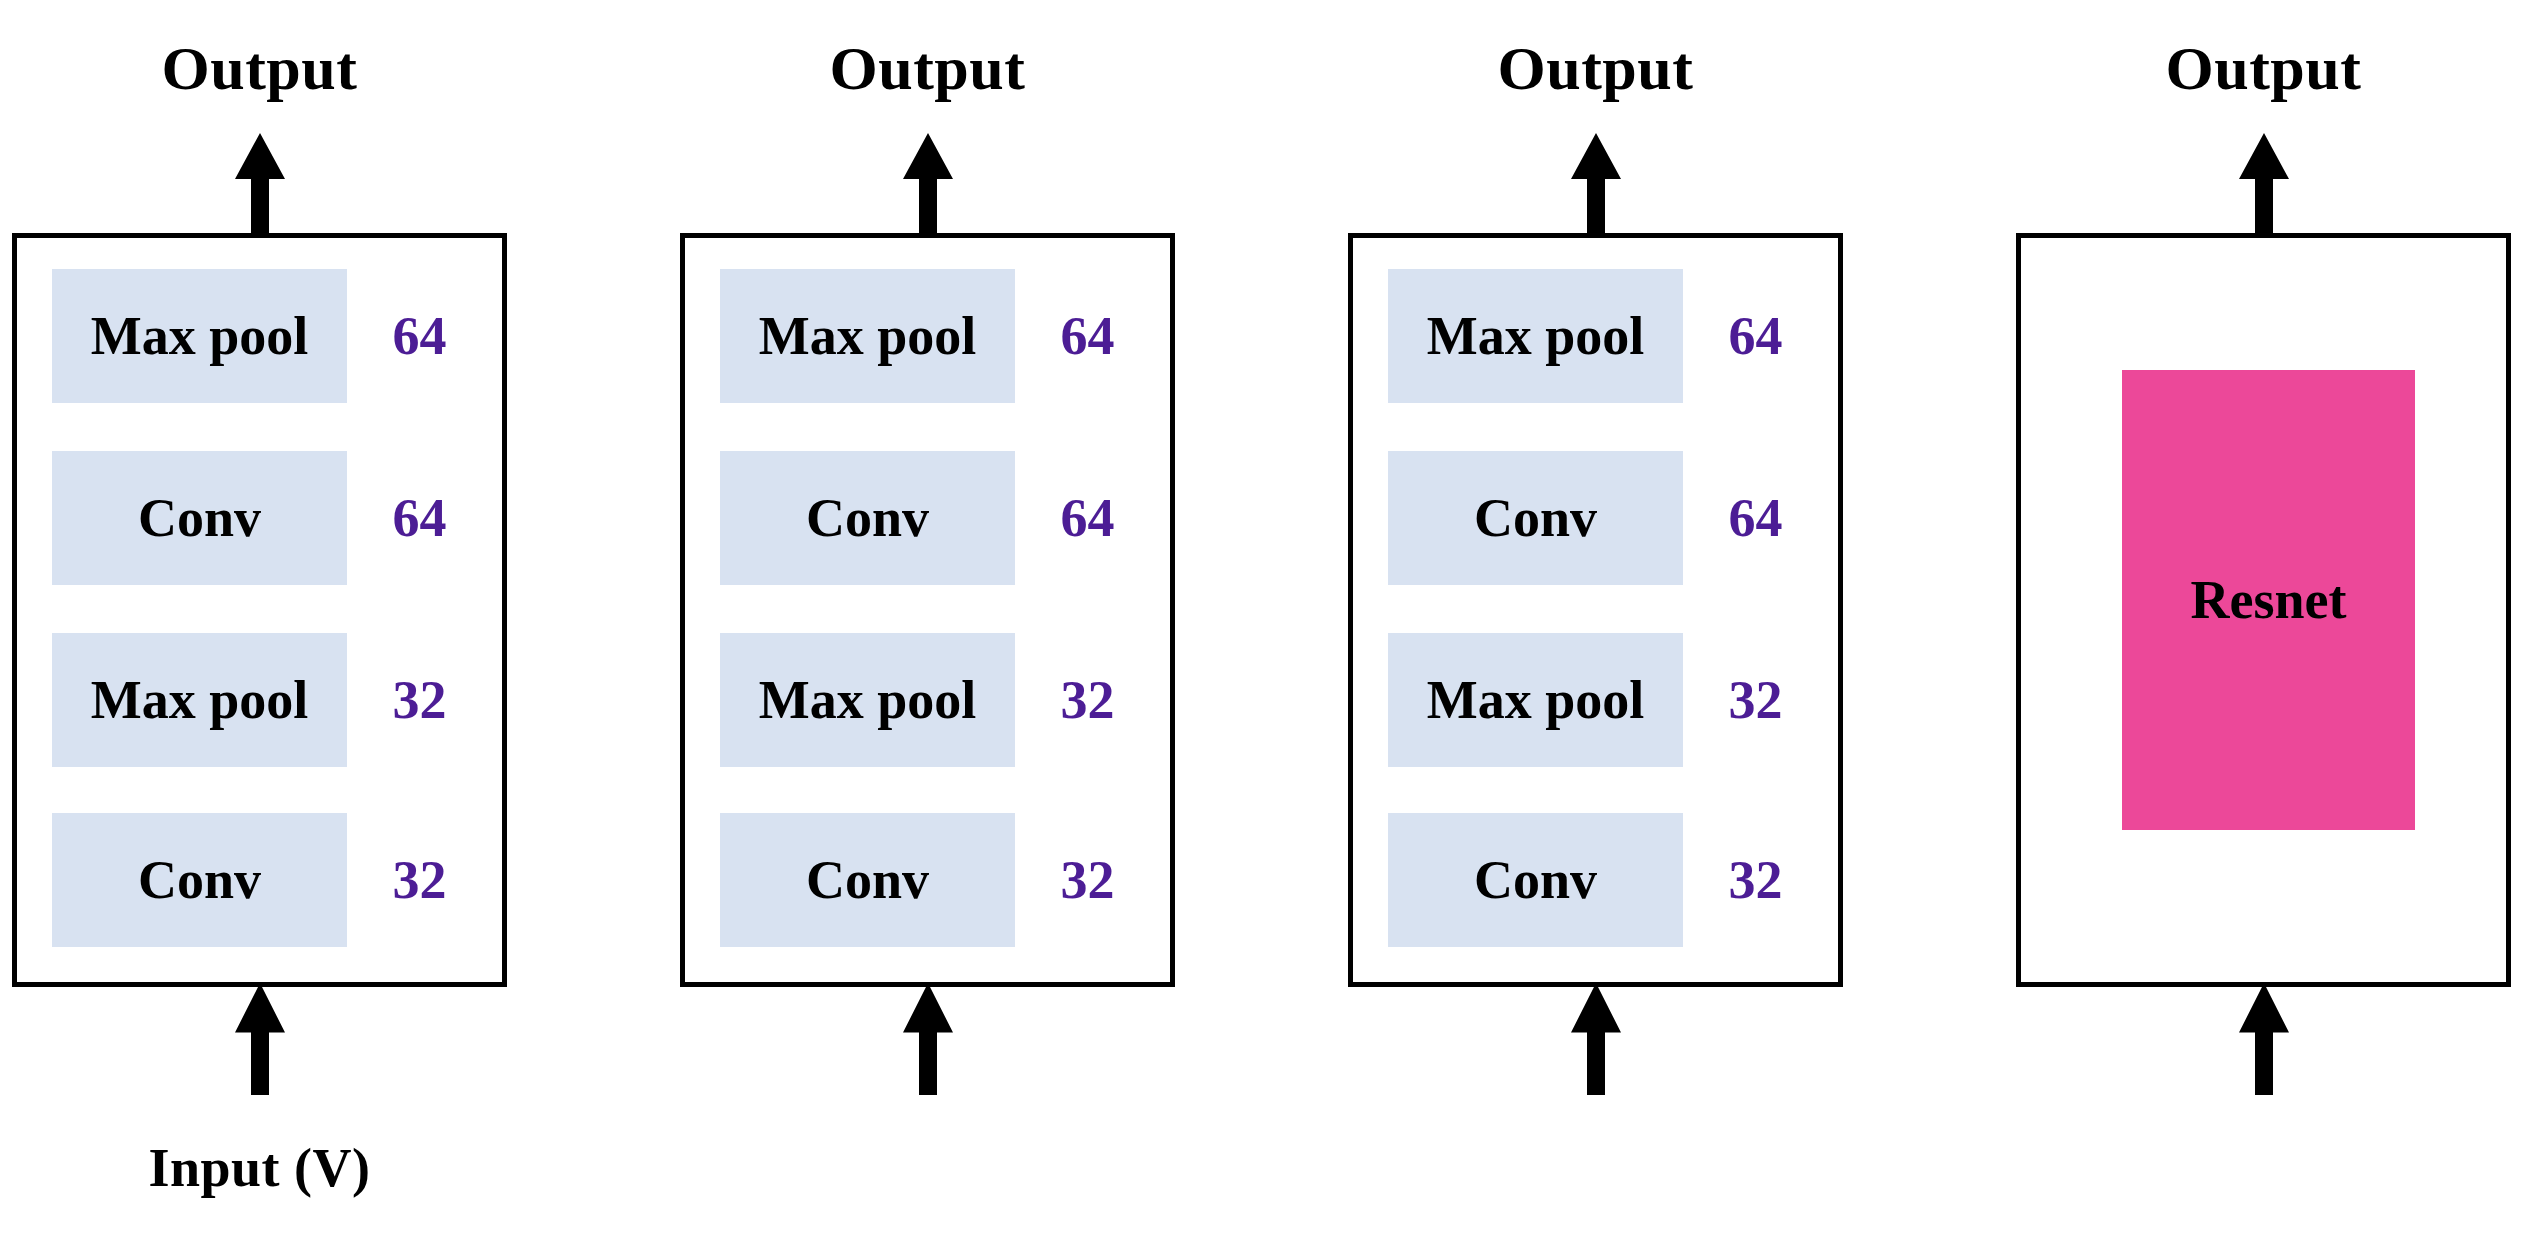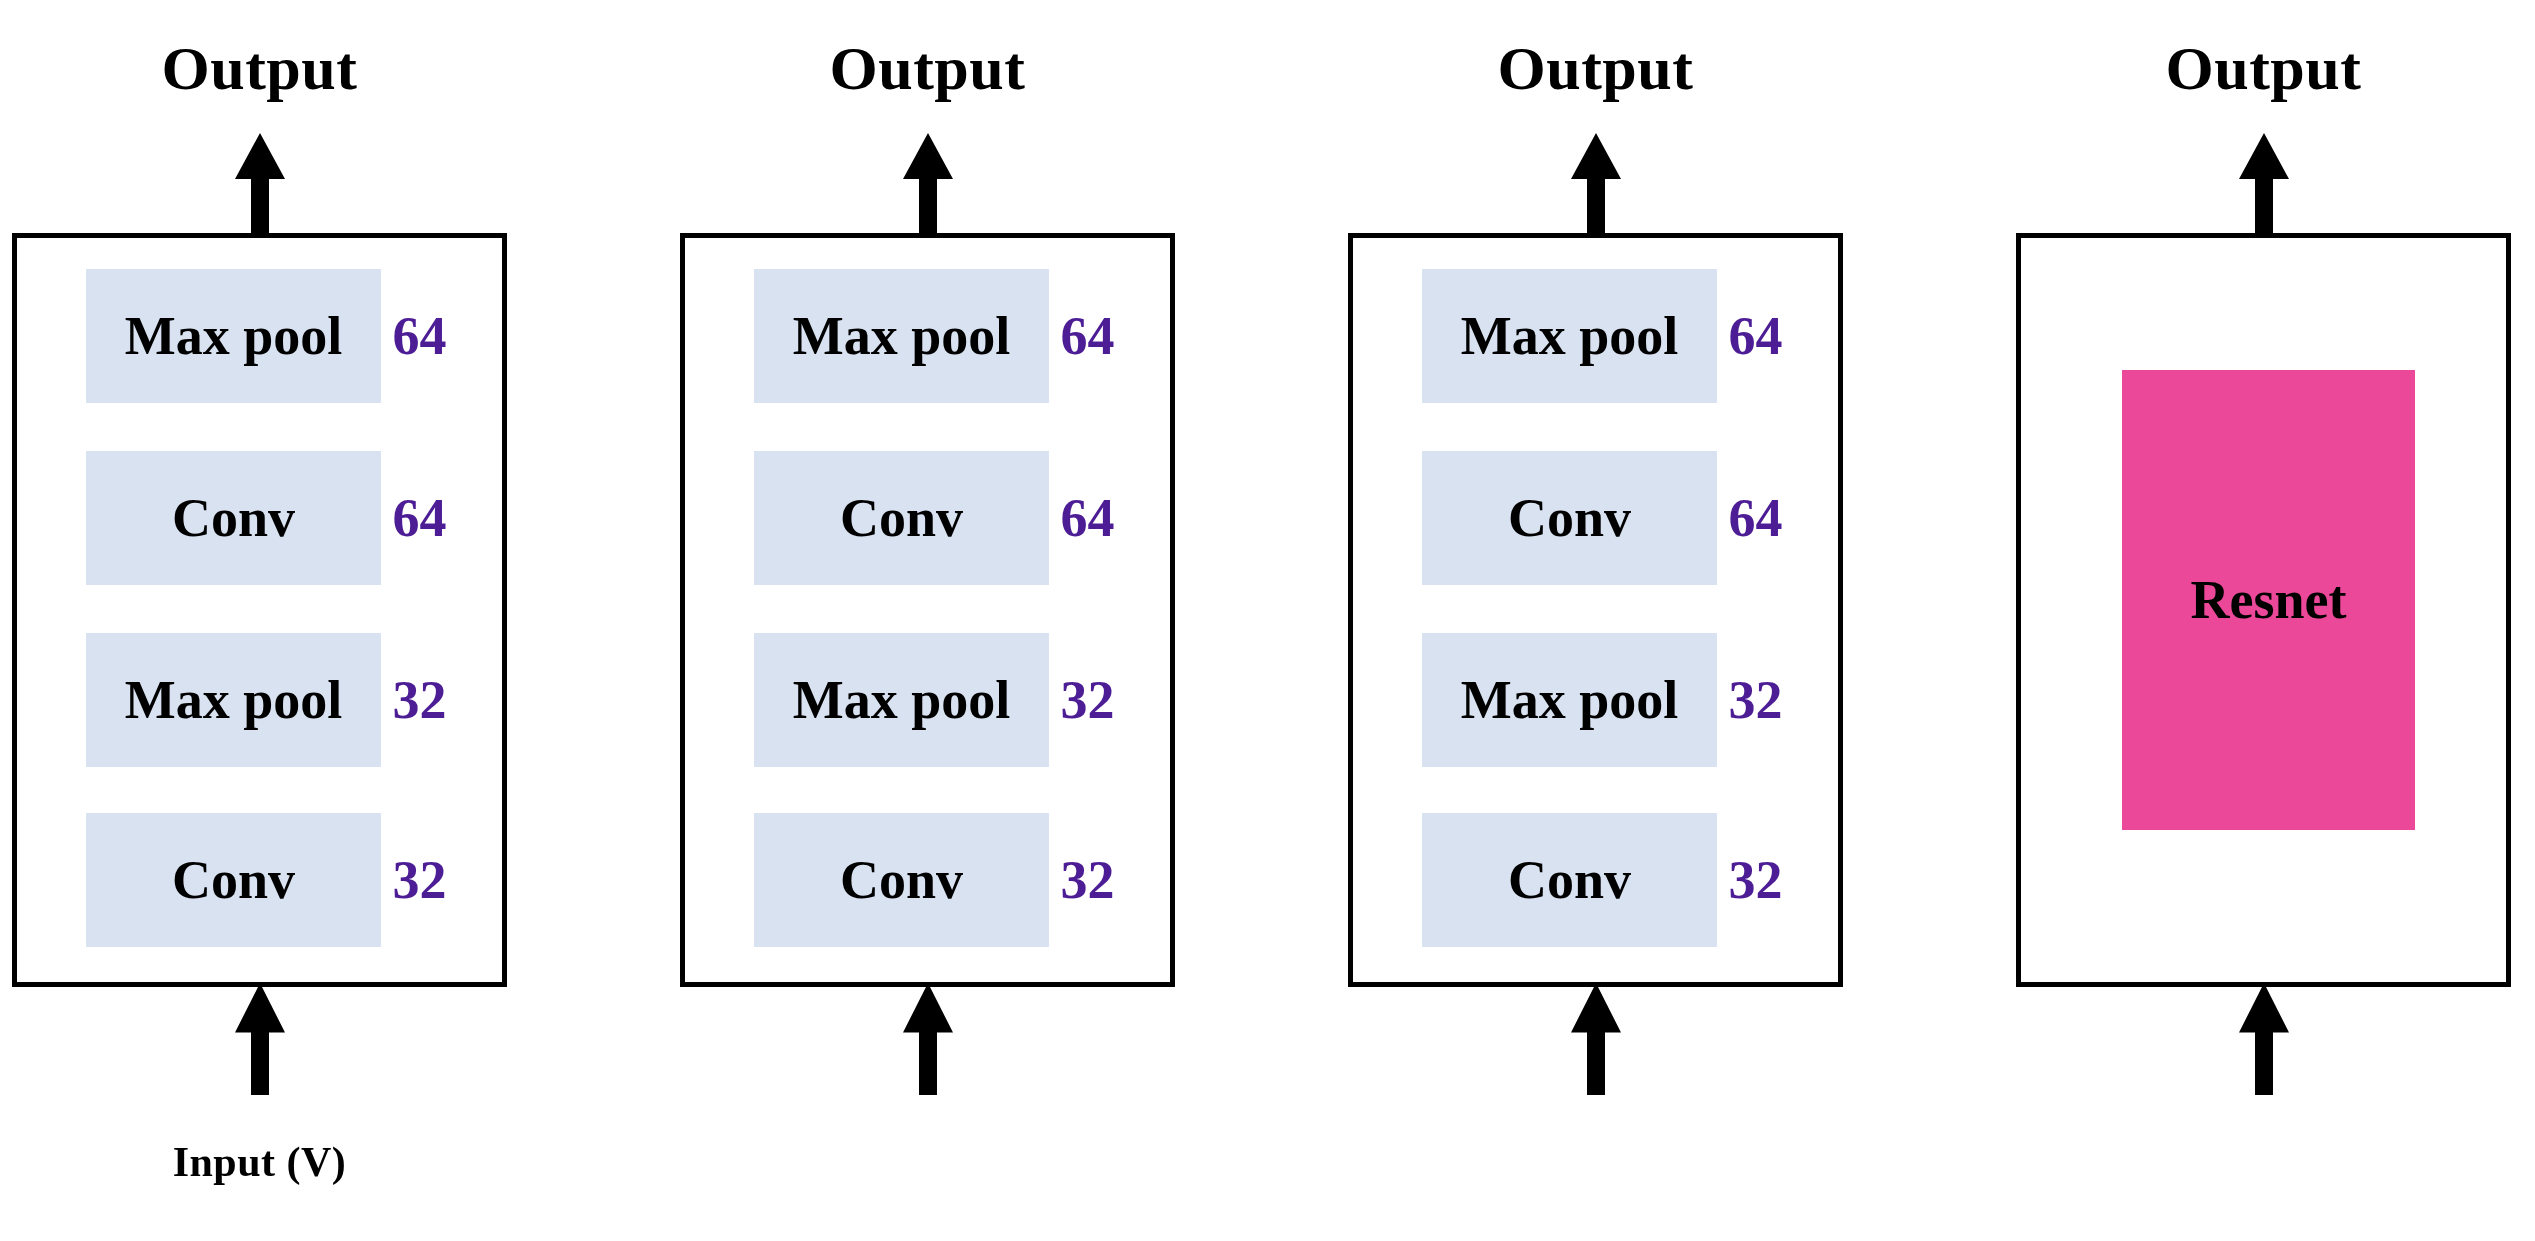--- a/index.html
+++ b/index.html
@@ -38,21 +38,21 @@
     letter-spacing: 0.5px;
     margin-top: 28px;
   }
   
   .input-label {
     position: absolute;
     top: 1140px;
     left: 0;
     width: 495px;
     text-align: center;
-    font-size: 42px;
+    font-size: 54px;
     font-weight: bold;
     color: #000000;
     line-height: 1.05;
     letter-spacing: 0.5px;
   }
   
   .arrow {
     position: absolute;
     left: 50%;
     transform: translateX(-50%);
@@ -100,21 +100,20 @@
   .layer-chip {
     position: absolute;
     left: 0;
     top: 0;
     width: 295px;
     height: 134px;
     background: #d8e2f1;
     display: flex;
     align-items: center;
     justify-content: center;
-    margin-left: 34px;
   }
   .layer-chip span {
     font-size: 54px;
     font-weight: bold;
     color: #000000;
     line-height: 1;
   }
   .layer-count {
     position: absolute;
     left: 295px;

